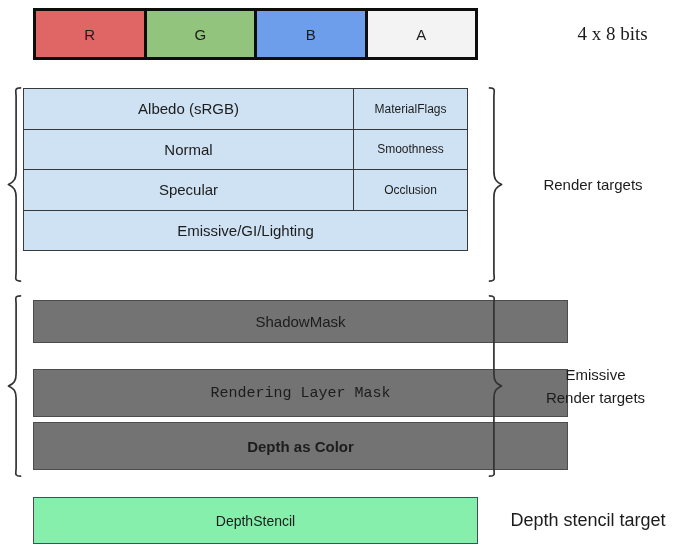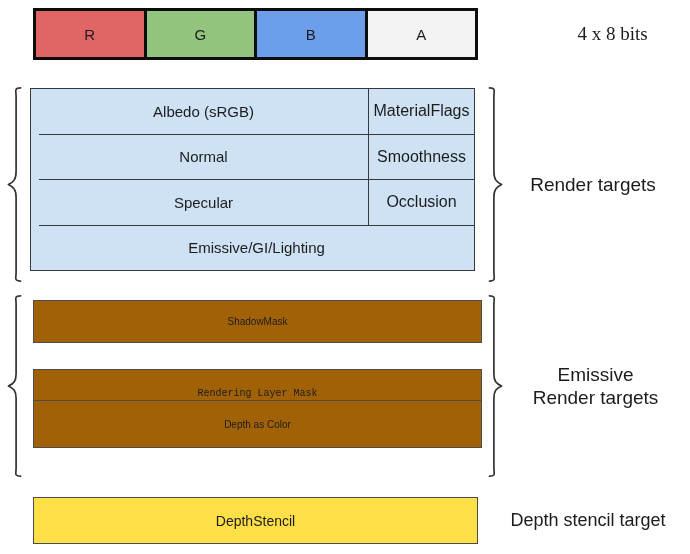--- a/index.html
+++ b/index.html
@@ -9,52 +9,52 @@
   
   .topbar{position:absolute;left:33px;top:8px;width:445px;height:52px;
           border:3px solid #0d0d0d;box-sizing:border-box;display:flex;}
   .topbar .cell{flex:1;display:flex;align-items:center;justify-content:center;
           font-size:15px;border-right:3px solid #0d0d0d;}
   .topbar .cell:last-child{border-right:none;}
   .caption-bits{position:absolute;left:545px;top:8px;width:135px;height:52px;
           display:flex;align-items:center;justify-content:center;font-size:19px;font-family:Liberation Serif, serif;}
 
   
-  .rt-table{position:absolute;left:30px;top:88px;width:445px;height:183px;
+  .rt-table{position:absolute;left:23px;top:88px;width:445px;height:163px;
           border:1.5px solid #37393b;box-sizing:border-box;background:#CFE2F3;
-          display:flex;flex-direction:column;padding-left:8px;}
+          display:flex;flex-direction:column;}
   .rt-row{flex:1;display:flex;border-bottom:1px solid #37393b;box-sizing:border-box;}
   .rt-row:last-child{border-bottom:none;align-items:center;}
   .rt-main{width:330px;display:flex;align-items:center;justify-content:center;
           font-size:15px;border-right:1px solid #37393b;box-sizing:border-box;}
   .rt-main.full{width:100%;border-right:none;}
-  .rt-alpha{flex:1;display:flex;align-items:center;justify-content:center;font-size:16px;}
+  .rt-alpha{flex:1;display:flex;align-items:center;justify-content:center;font-size:12px;}
 
   
-  .opt-box{position:absolute;left:33px;width:449px;border:1.5px solid #4a4c4e;
-          box-sizing:border-box;background:#a16207;display:flex;align-items:center;
-          justify-content:center;font-size:10px;}
+  .opt-box{position:absolute;left:33px;width:535px;border:1.5px solid #4a4c4e;
+          box-sizing:border-box;background:#737373;display:flex;align-items:center;
+          justify-content:center;font-size:15px;}
   .opt-1{top:300px;height:43px;}
   .opt-2{top:369px;height:48px;font-family:Liberation Mono, monospace;}
-  .opt-3{top:400px;height:48px;}
+  .opt-3{top:422px;height:48px;font-weight:bold;}
 
   
   .ds-box{position:absolute;left:33px;top:497px;width:445px;height:47px;
           border:1.5px solid #4a4c4e;box-sizing:border-box;background:#D5A6BD;
           display:flex;align-items:center;justify-content:center;font-size:14px;}
   .ds-label{position:absolute;left:488px;top:497px;width:200px;height:47px;
           display:flex;align-items:center;justify-content:center;font-size:18px;white-space:nowrap;}
 
   
   .brace{position:absolute;width:22px;}
   .brace svg{width:100%;height:100%;display:block;}
   .brace path{fill:none;stroke:#333;stroke-width:1.7;vector-effect:non-scaling-stroke;
           stroke-linecap:round;stroke-linejoin:round;}
   .side-label{position:absolute;display:flex;flex-direction:column;align-items:center;
-          justify-content:center;font-size:19px;line-height:23px;text-align:right;}
+          justify-content:center;font-size:15px;line-height:23px;text-align:right;}
   .lbl-rt{left:503px;top:88px;width:180px;height:193px;}
   .lbl-opt{left:503px;top:294px;width:185px;height:184px;}
 </style>
 </head>
 <body>
 
 <div id="canvas">
 
   <div class="topbar">
     <div class="cell" style="background: rgb(224, 102, 102);">R</div>
@@ -108,16 +108,16 @@
   <div class="brace" style="left:484px;top:294px;height:184px;">
     <svg viewBox="0 0 20 300" preserveAspectRatio="none">
       <path d="M5 3 C11 3 9 8 9 16 L9 130 C9 142 11 146 16 150 C11 154 9 158 9 170 L9 284 C9 292 11 297 5 297"></path>
     </svg>
   </div>
   <div class="side-label lbl-opt">
     <span>Emissive</span>
     <span>Render targets</span>
   </div>
 
-  <div class="ds-box" style="background: #fde047;">DepthStencil</div>
+  <div class="ds-box" style="background: #86efac;">DepthStencil</div>
   <div class="ds-label">Depth stencil target</div>
 
 </div>
 
 </body></html>

